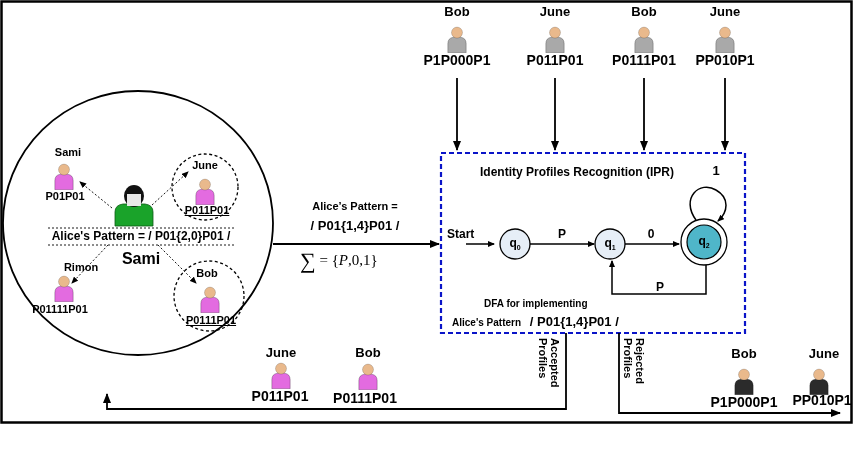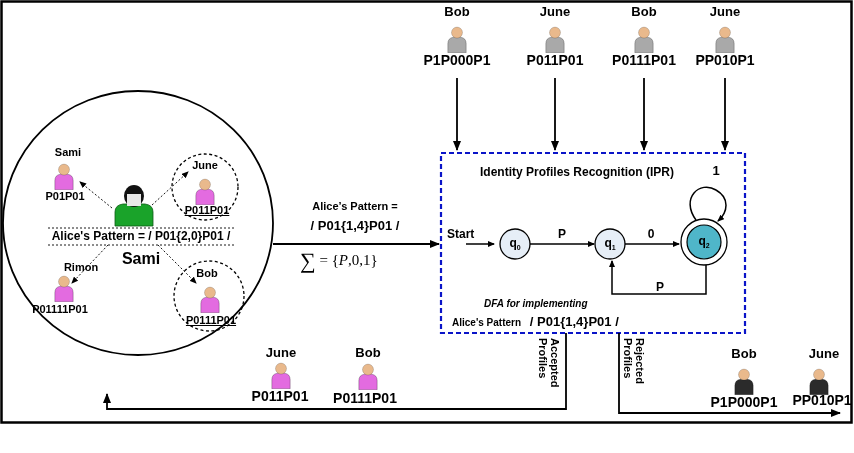--- a/index.html
+++ b/index.html
@@ -133,21 +133,21 @@
 
   <div class="lbl" style="left:468px;top:165px;font-size:12px;padding-left:12px;">Identity Profiles Recognition (IPR)</div>
   <div class="lbl" style="left:447px;top:227px;font-size:12px;">Start</div>
   <div class="lbl state-lbl center" style="left:515px;top:236px;"><span>q</span><sub style="font-size:7px">0</sub></div>
   <div class="lbl state-lbl center" style="left:610px;top:236px;"><span>q</span><sub style="font-size:7px">1</sub></div>
   <div class="lbl state-lbl center" style="left:704px;top:234px;"><span>q</span><sub style="font-size:7px">2</sub></div>
   <div class="lbl center" style="left:562px;top:227px;font-size:12px;">P</div>
   <div class="lbl center" style="left:651px;top:227px;font-size:12px;">0</div>
   <div class="lbl center" style="left:716px;top:163px;font-size:13px;">1</div>
   <div class="lbl center" style="left:660px;top:280px;font-size:12px;">P</div>
-  <div class="lbl" style="left:484px;top:298px;font-size:10px;font-style:italic;">DFA for implementing</div>
+  <div class="lbl" style="left:484px;top:298px;font-size:10px;">DFA for implementing</div>
   <div class="lbl" style="left:452px;top:314px;font-size:10px;">
     <span>Alice's Pattern</span>
     <span style="font-size:13px;margin-left:6px;">/ P01{1,4}P01 /</span>
   </div>
 
   <div class="vtext" style="left:537px;top:338px;">
     <span>Accepted</span><br><span>Profiles</span>
   </div>
   <div class="vtext" style="left:622px;top:338px;">
     <span>Rejected</span><br><span>Profiles</span>

